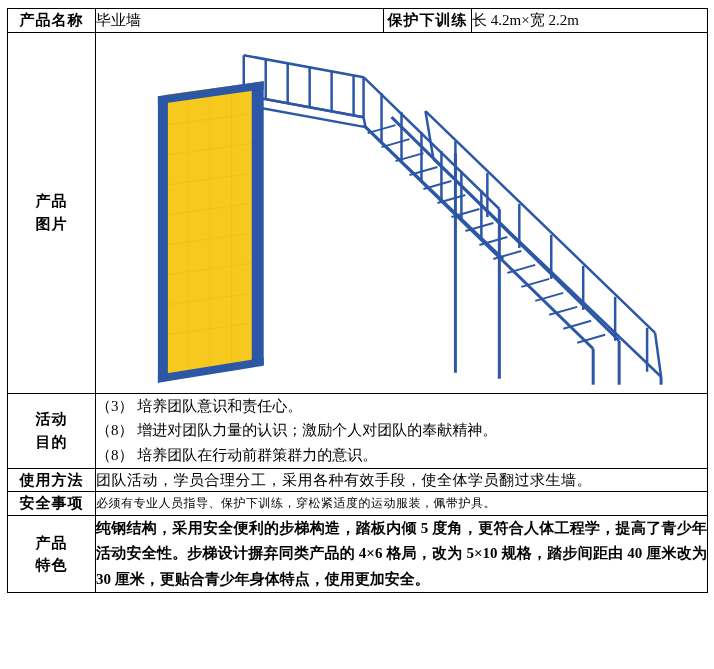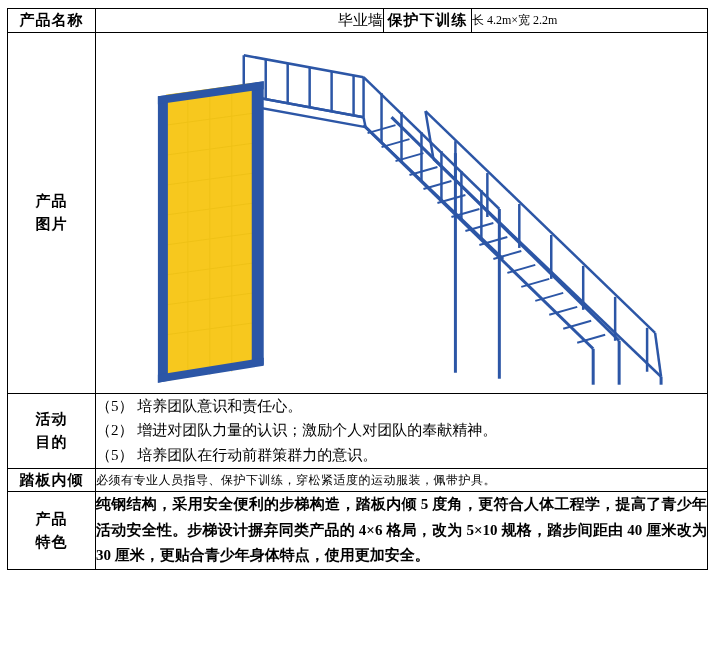--- a/index.html
+++ b/index.html
@@ -34,27 +34,27 @@
   }
   .label-cell {
     text-align: center;
     font-weight: bold;
     font-size: 15px;
     letter-spacing: 1px;
     line-height: 1.5;
     padding: 4px 2px;
   }
   .value-cell {
-    text-align: right;
+    text-align: left;
     font-size: 15px;
     padding: 6px 4px;
   }
   .value-cell-left {
     text-align: left;
-    font-size: 12px;
+    font-size: 15px;
     padding: 6px 8px;
     font-family: Liberation Serif, serif;
   }
   .img-cell {
     height: 360px;
     padding: 0;
     position: relative;
     overflow: hidden;
   }
   .content-cell {
@@ -226,29 +226,33 @@
           </svg>
         </td>
       </tr>
 
       <tr>
         <td class="label-cell">
           <div>活动</div>
           <div>目的</div>
         </td>
         <td class="content-cell" colspan="3">
-          <span class="purpose-line">（5） 培养团队意识和责任心。</span>
-          <span class="purpose-line">（2） 增进对团队力量的认识；激励个人对团队的奉献精神。</span>
-          <span class="purpose-line">（5） 培养团队在行动前群策群力的意识。</span>
-        </td>
-      </tr>
-
-
-      <tr>
-        <td class="label-cell">踏板内倾</td>
+          <span class="purpose-line">（3） 培养团队意识和责任心。</span>
+          <span class="purpose-line">（8） 增进对团队力量的认识；激励个人对团队的奉献精神。</span>
+          <span class="purpose-line">（8） 培养团队在行动前群策群力的意识。</span>
+        </td>
+      </tr>
+
+      <tr>
+        <td class="label-cell">使用方法</td>
+        <td class="usage-text" colspan="3">团队活动，学员合理分工，采用各种有效手段，使全体学员翻过求生墙。</td>
+      </tr>
+
+      <tr>
+        <td class="label-cell">安全事项</td>
         <td class="safety-text" colspan="3">必须有专业人员指导、保护下训练，穿松紧适度的运动服装，佩带护具。</td>
       </tr>
 
       <tr>
         <td class="label-cell">
           <div>产品</div>
           <div>特色</div>
         </td>
         <td class="feature-text" colspan="3">纯钢结构，采用安全便利的步梯构造，踏板内倾 5 度角，更符合人体工程学，提高了青少年活动安全性。步梯设计摒弃同类产品的 4×6 格局，改为 5×10 规格，踏步间距由 40 厘米改为 30 厘米，更贴合青少年身体特点，使用更加安全。</td>
       </tr>

